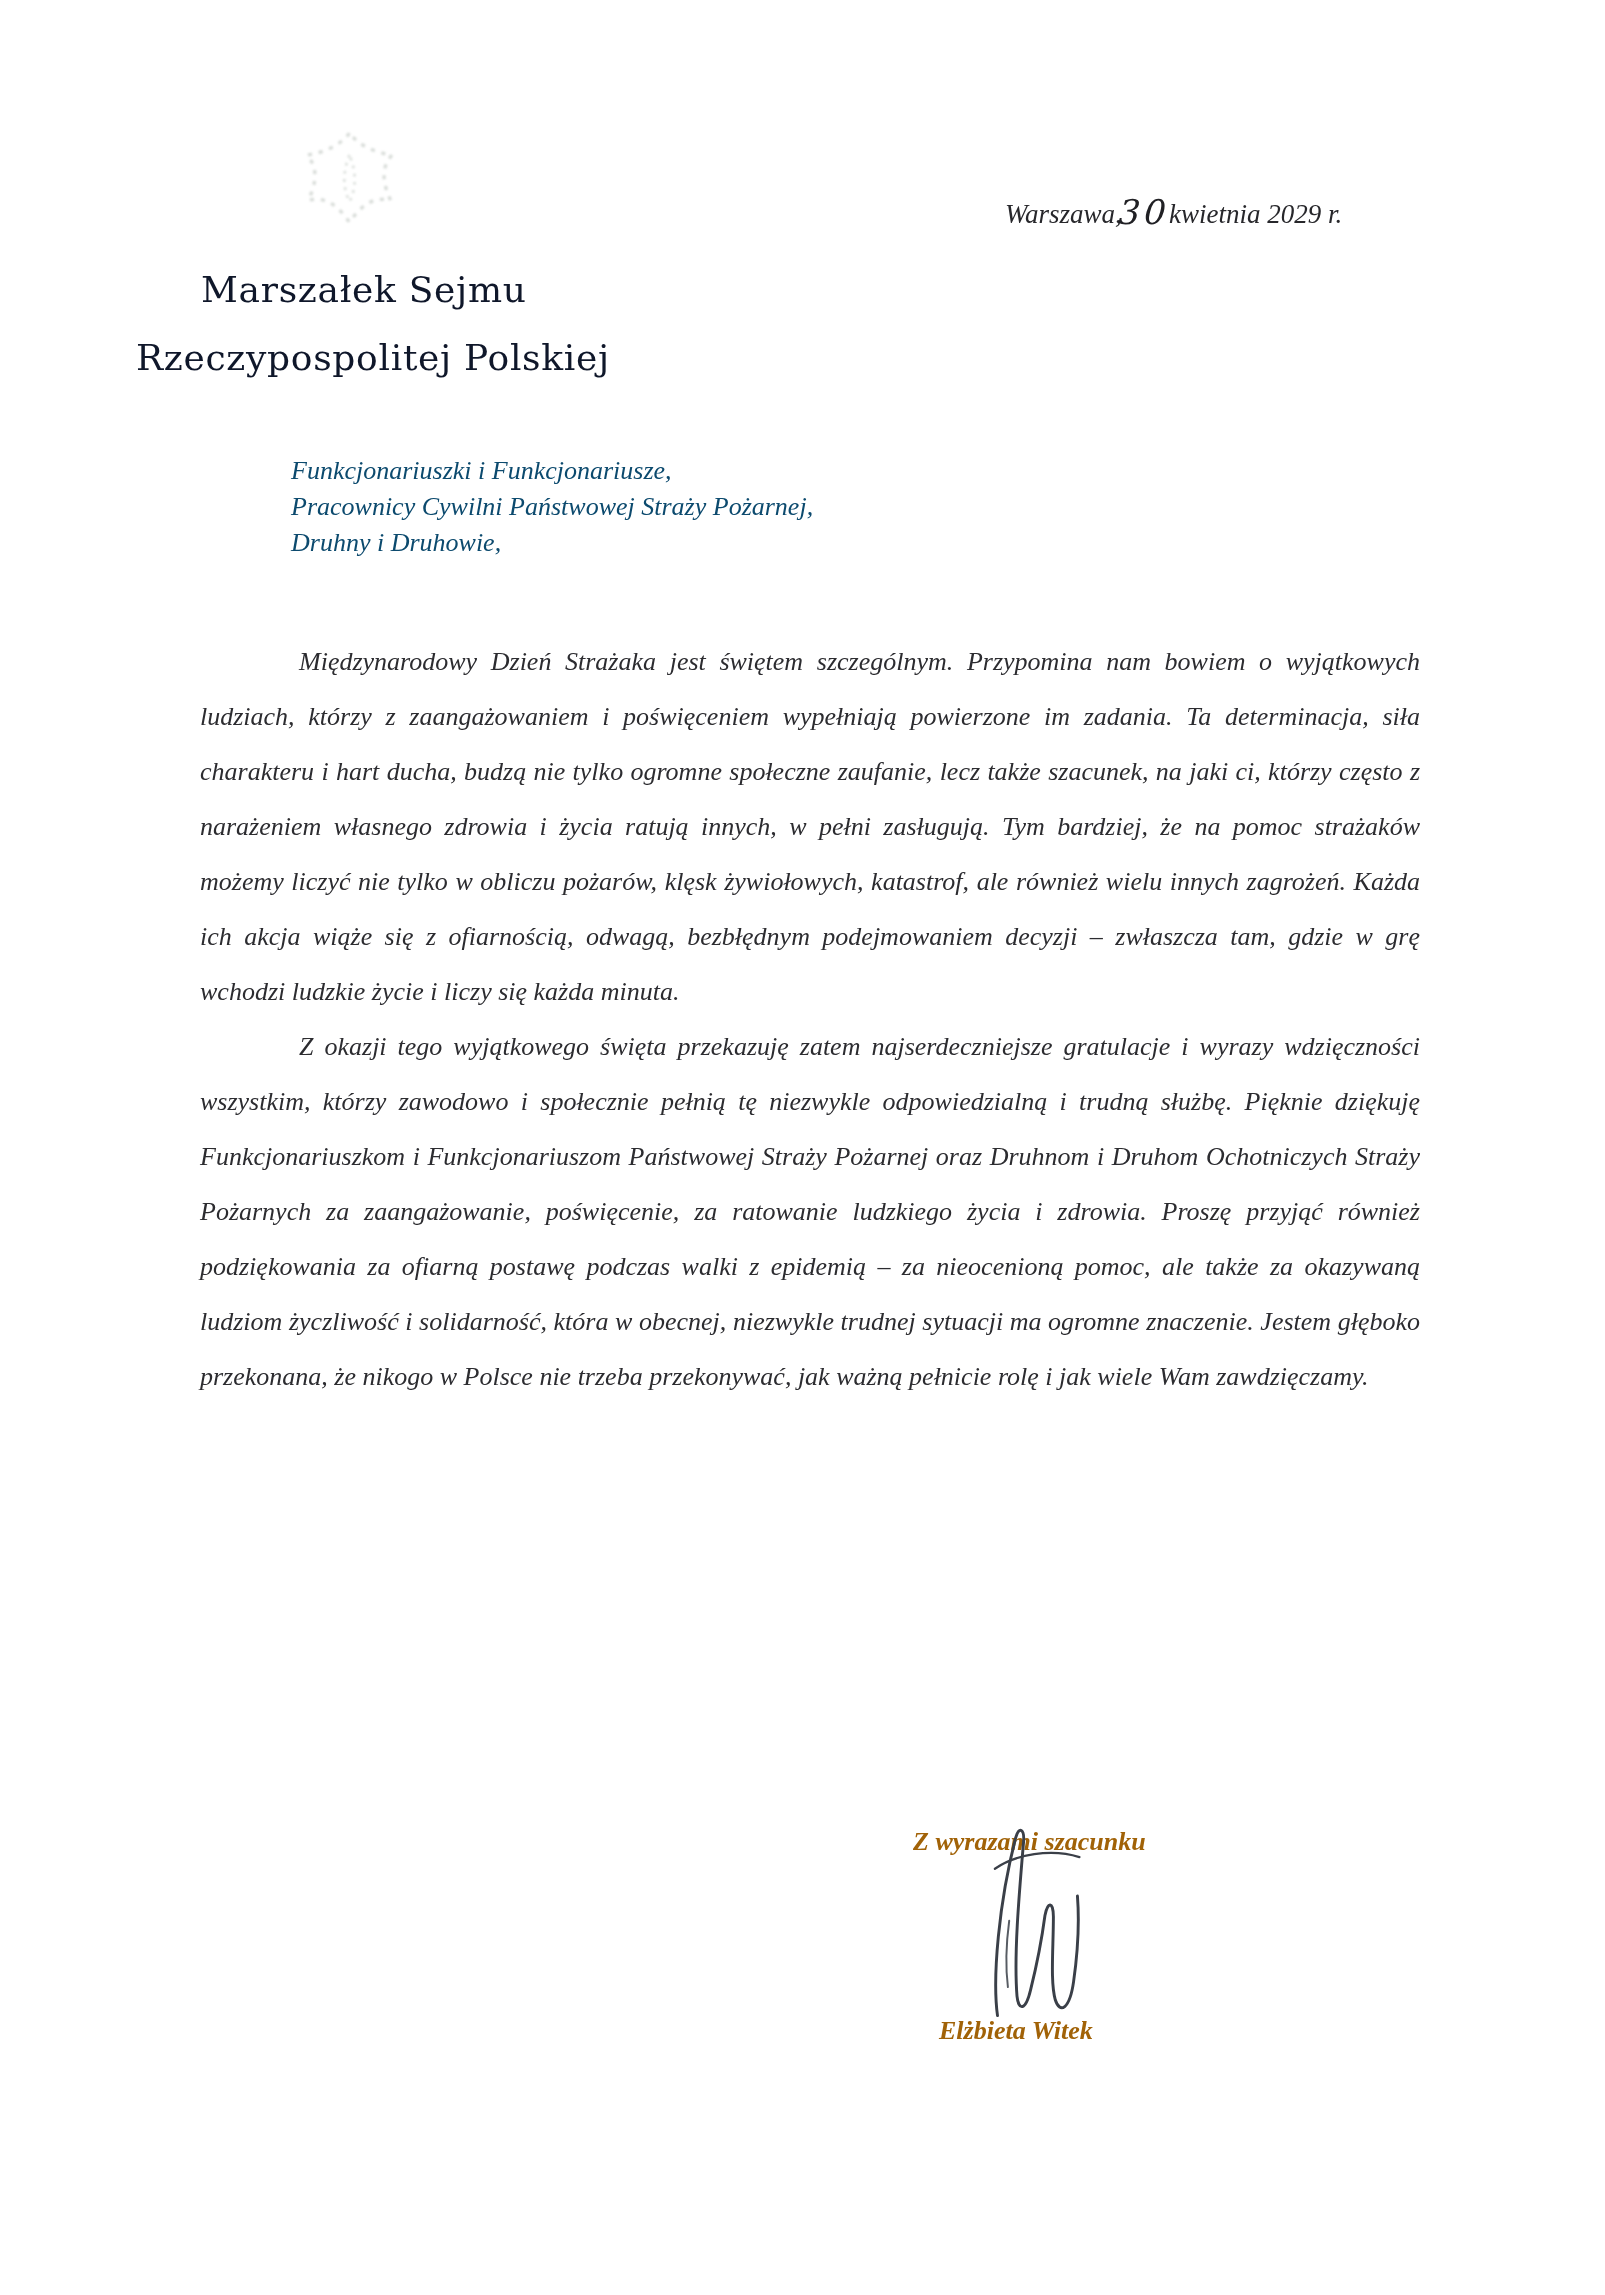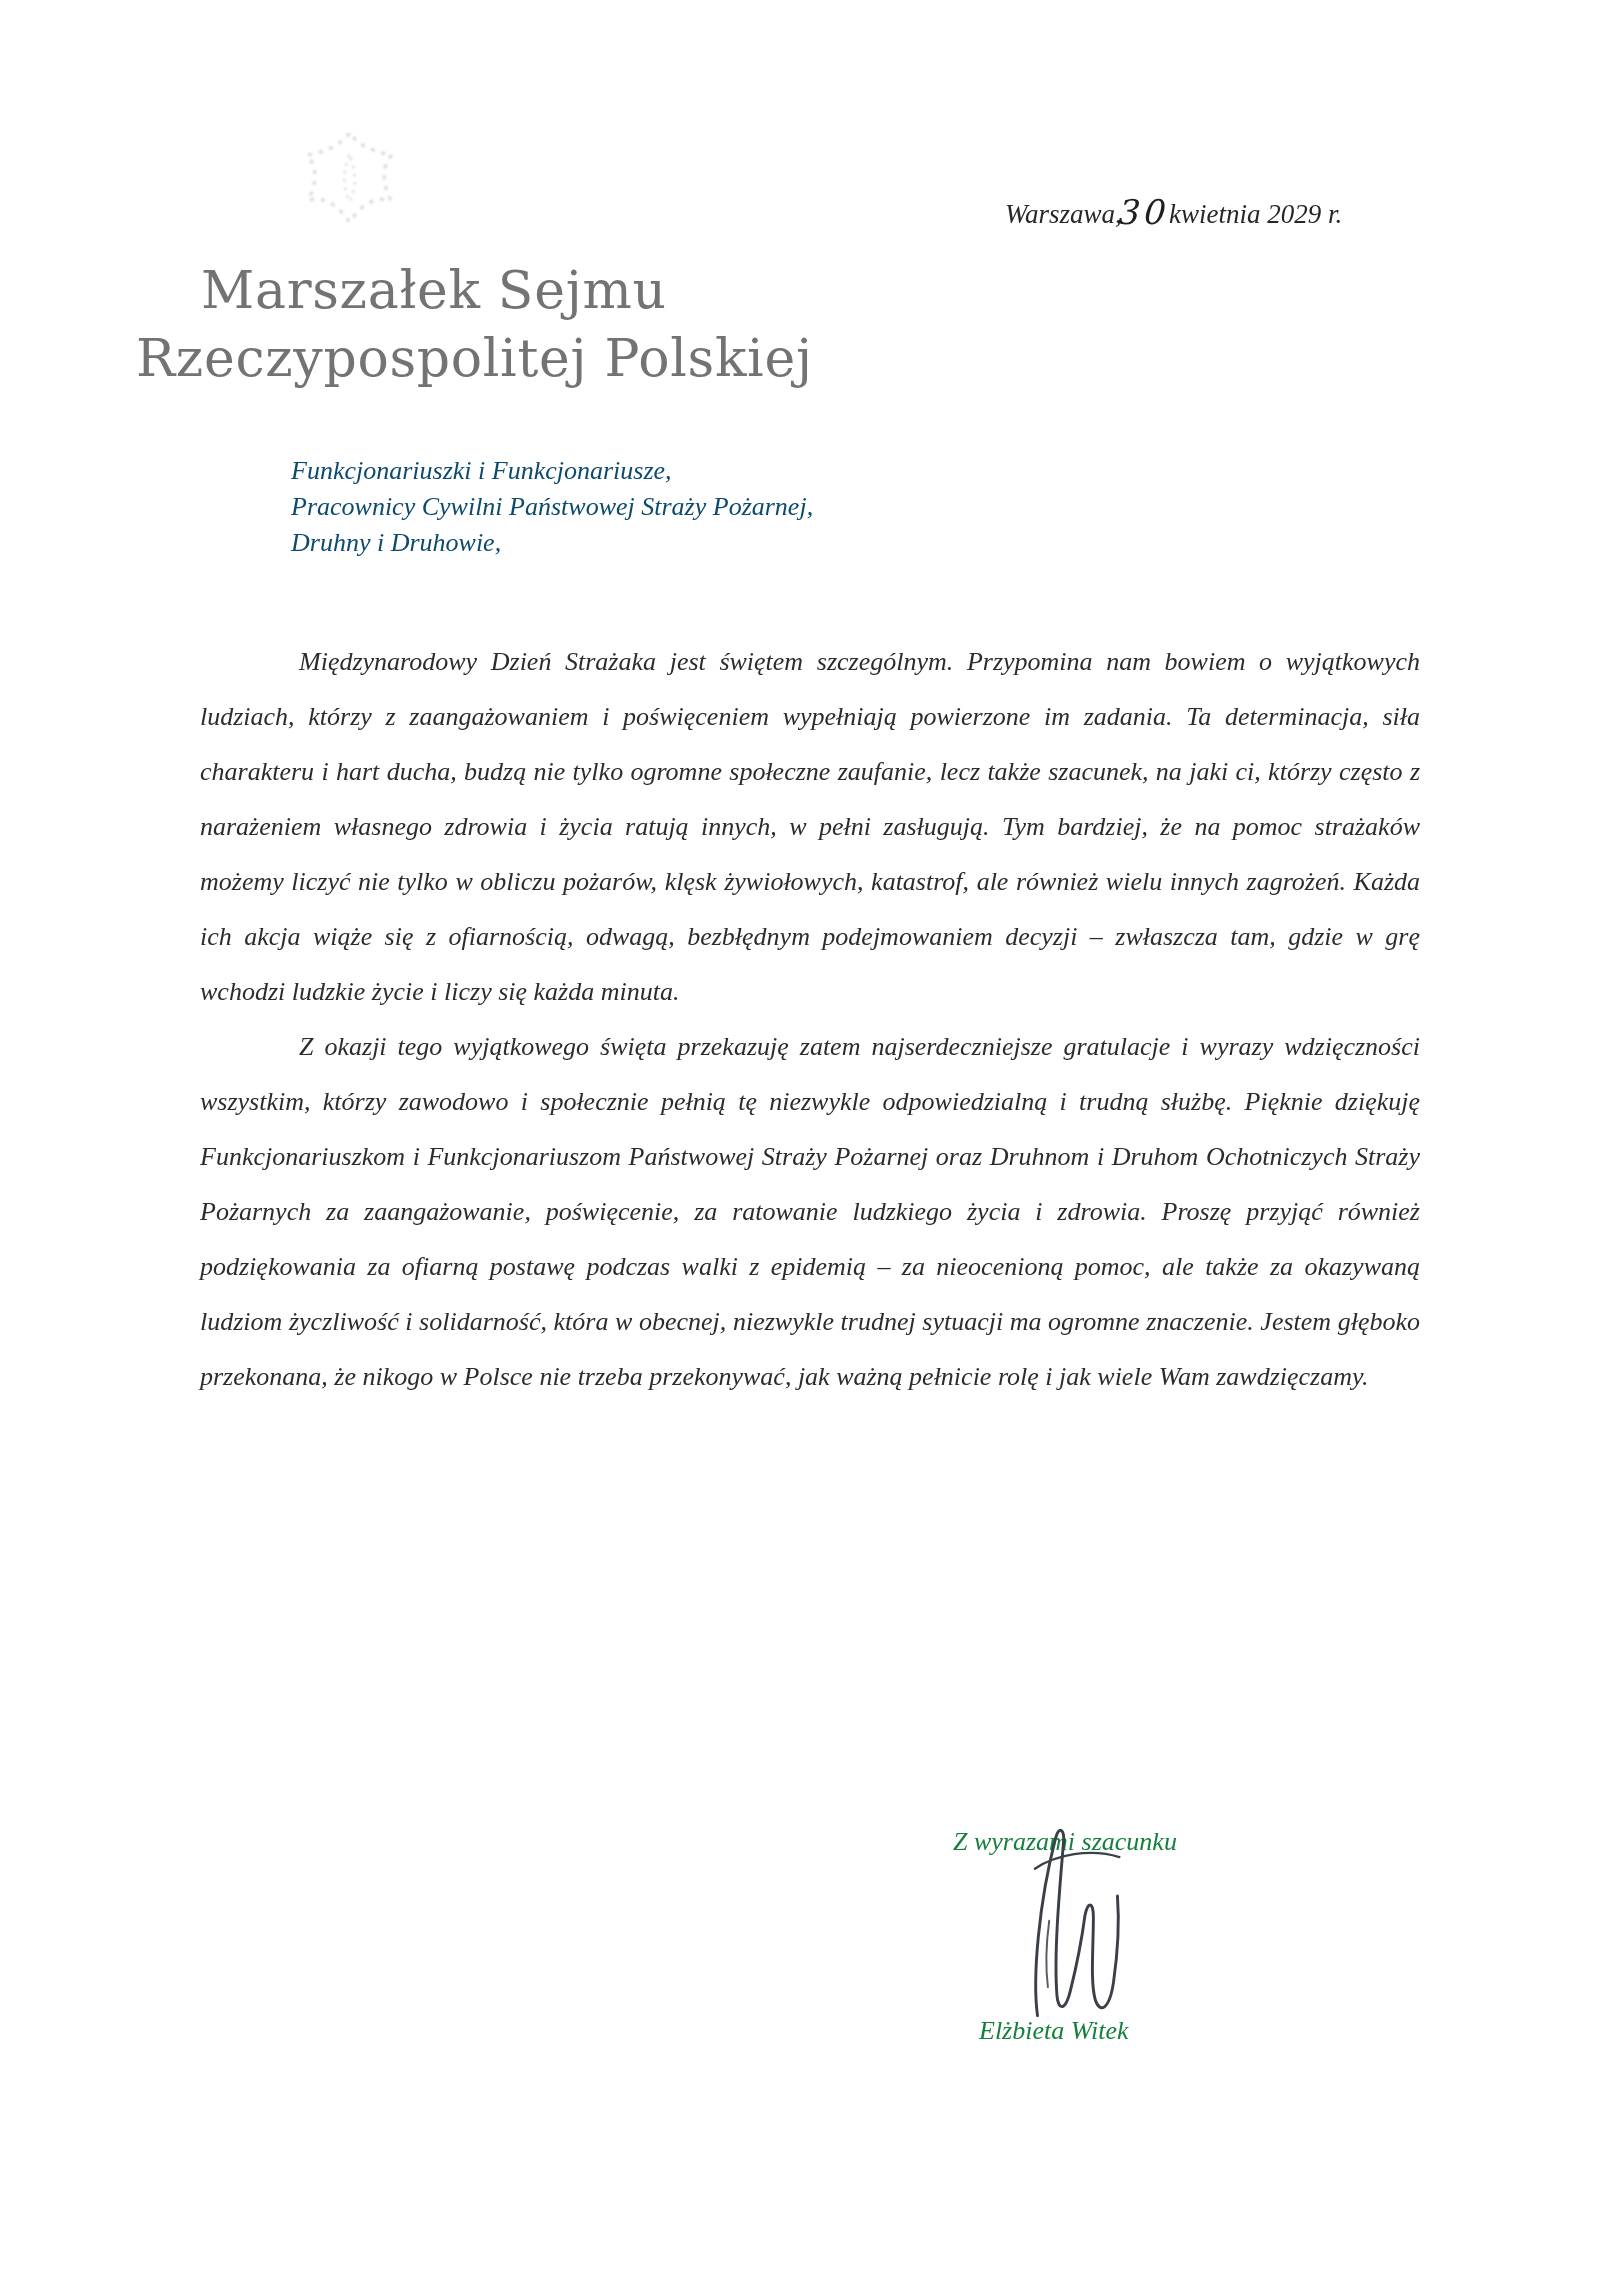--- a/index.html
+++ b/index.html
@@ -46,23 +46,23 @@
     margin: 0 -1.3px 0 -2.6px;
     color: #202024;
   }
 
   
   .sender {
     position: absolute;
     top: 256px;
     left: 201px;
     font-family: "DejaVu Serif", serif;
-    font-size: 52px;
+    font-size: 36px;
     line-height: 68px;
-    color: #737373;
+    color: #0f172a;
     letter-spacing: 0.7px;
   }
   .sender .line2 { margin-left: -65px; }
 
   
   .salutation {
     position: absolute;
     top: 453px;
     left: 291px;
     font-style: italic;
@@ -85,25 +85,26 @@
   }
   .letter-body p {
     text-indent: 99px;
     margin: 0;
   }
 
   
   .closing {
     position: absolute;
     top: 1827px;
-    left: 940px;
+    left: 900px;
     width: 365px;
     font-style: italic;
     font-size: 26px;
-    color: #15803d;
+    color: #a16207;
+    font-weight: bold;
   }
   .closing .phrase { margin-left: 13px; }
   .signature-svg {
     display: block;
     margin: -34px 0 0 78px;
     width: 117px;
     height: 202px;
   }
   .closing .name { margin: -9px 0 0 39px; }
 </style>

